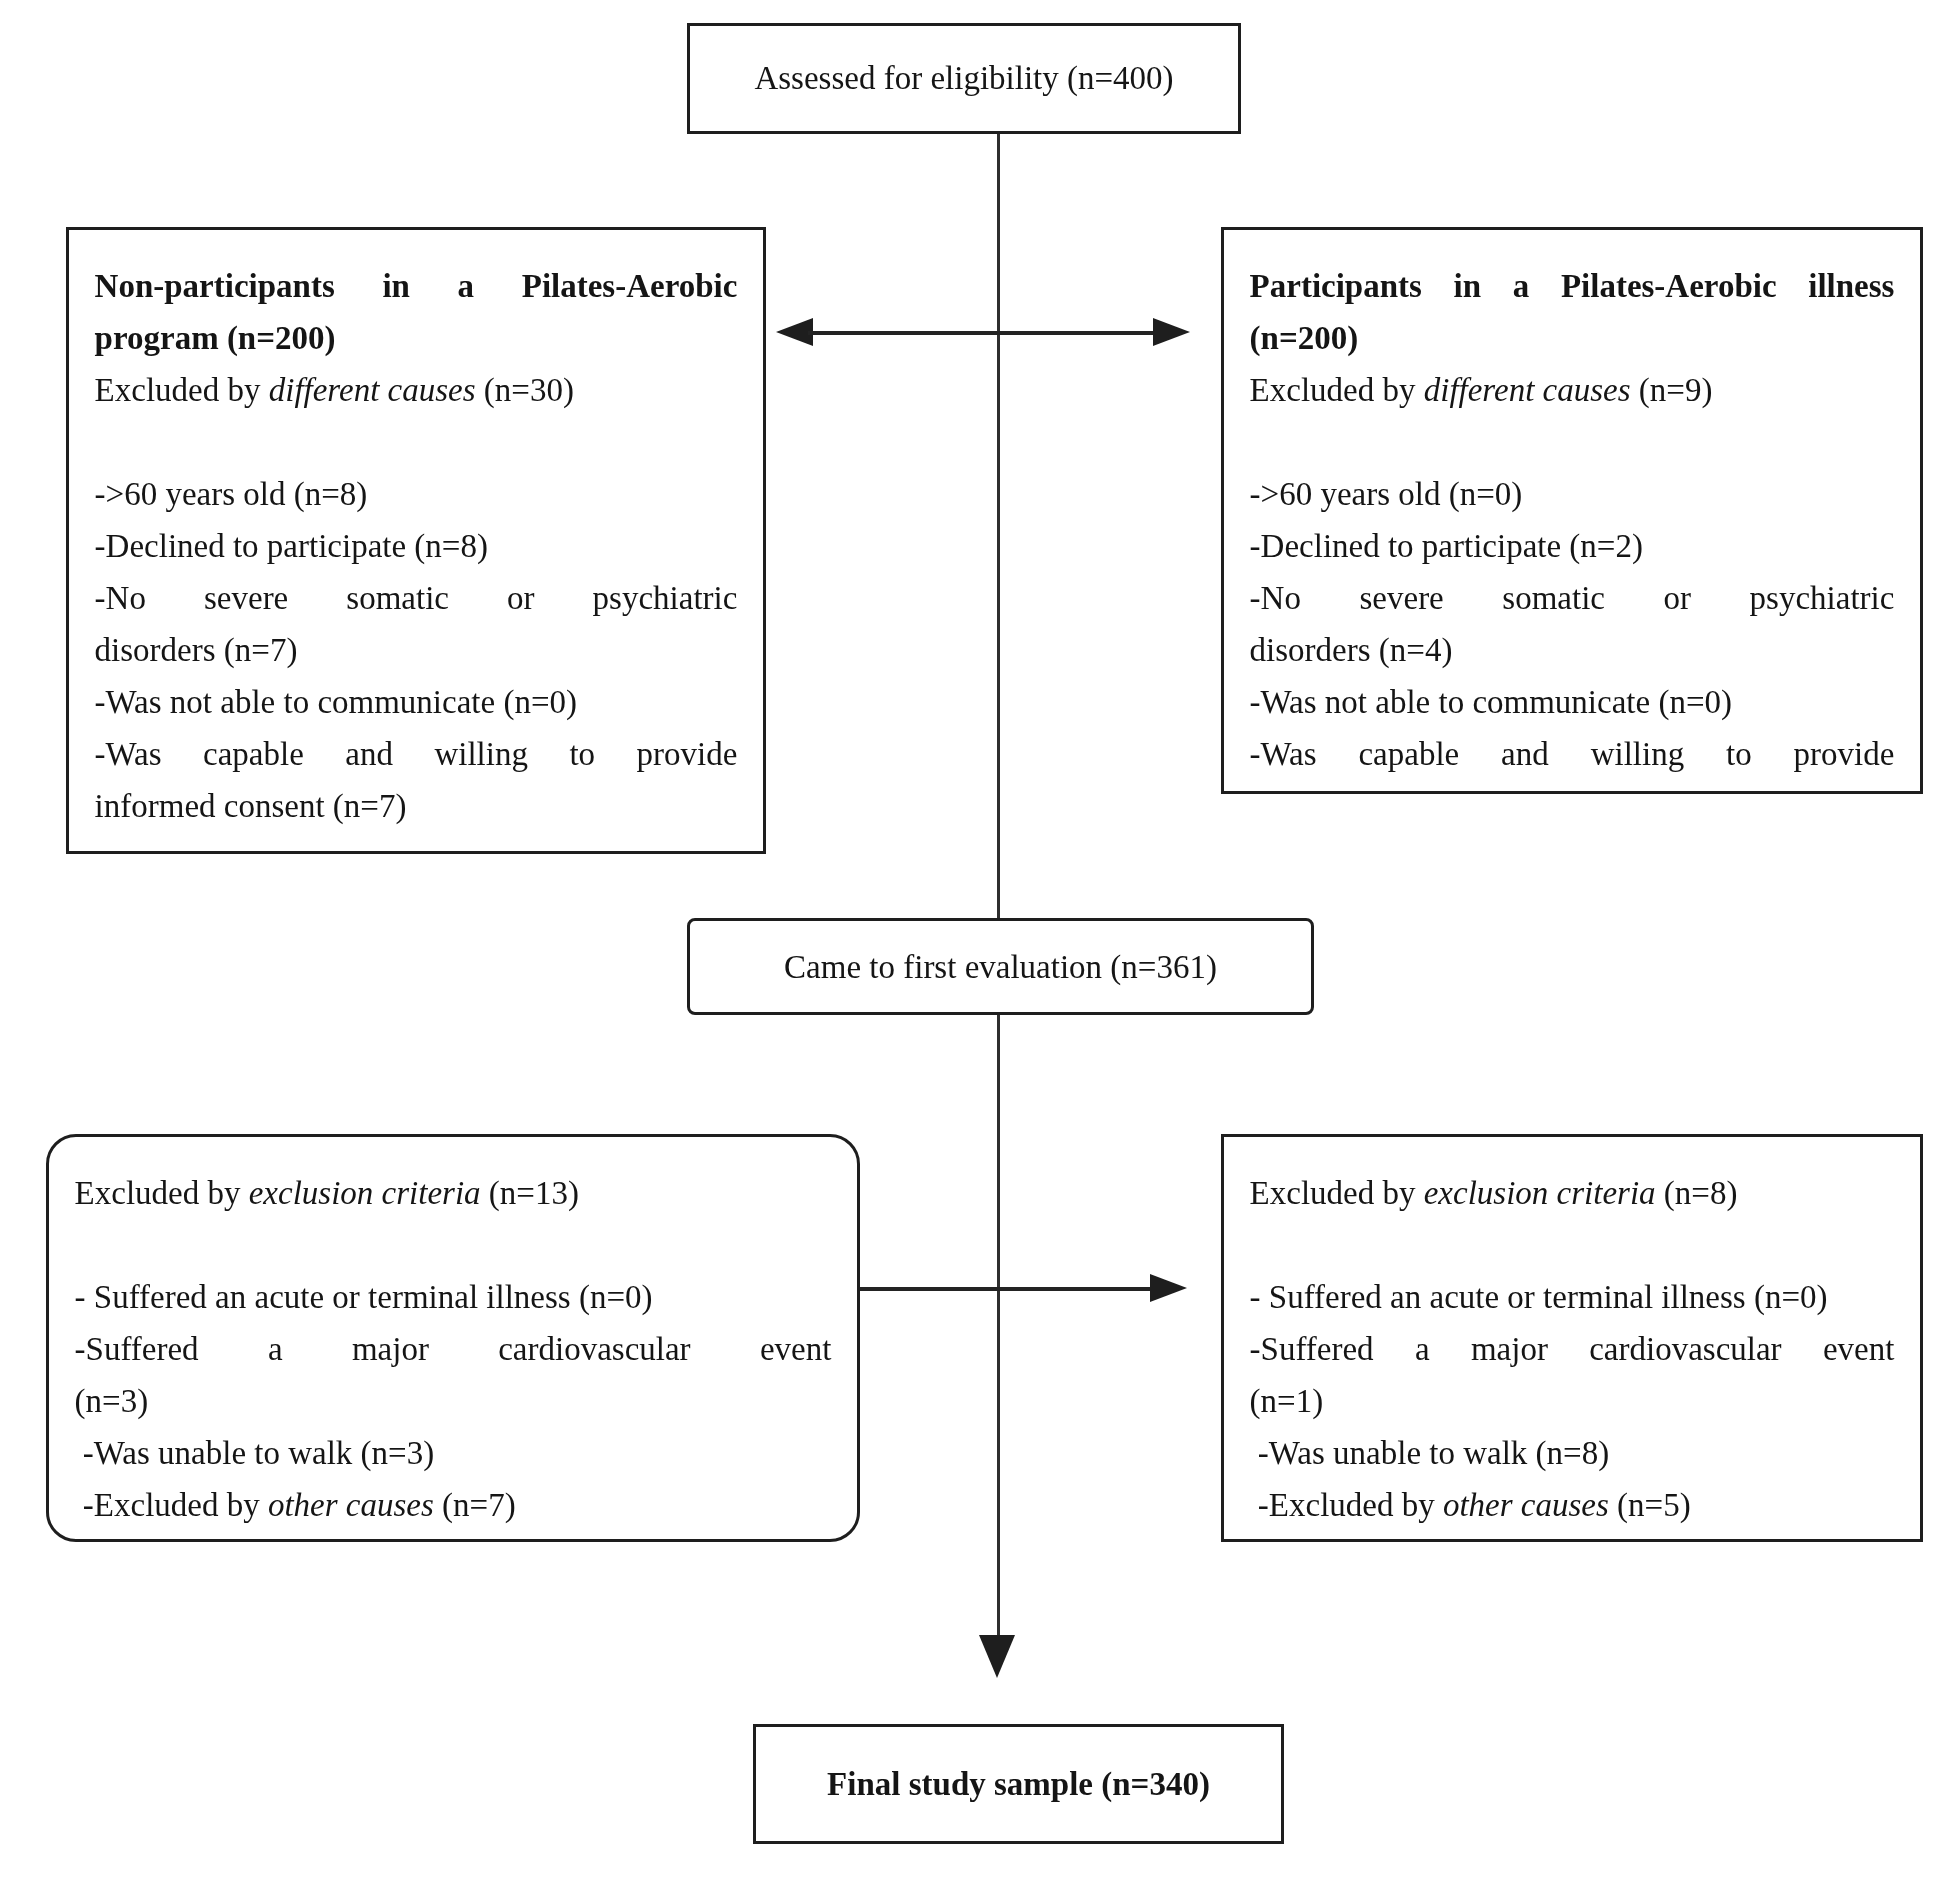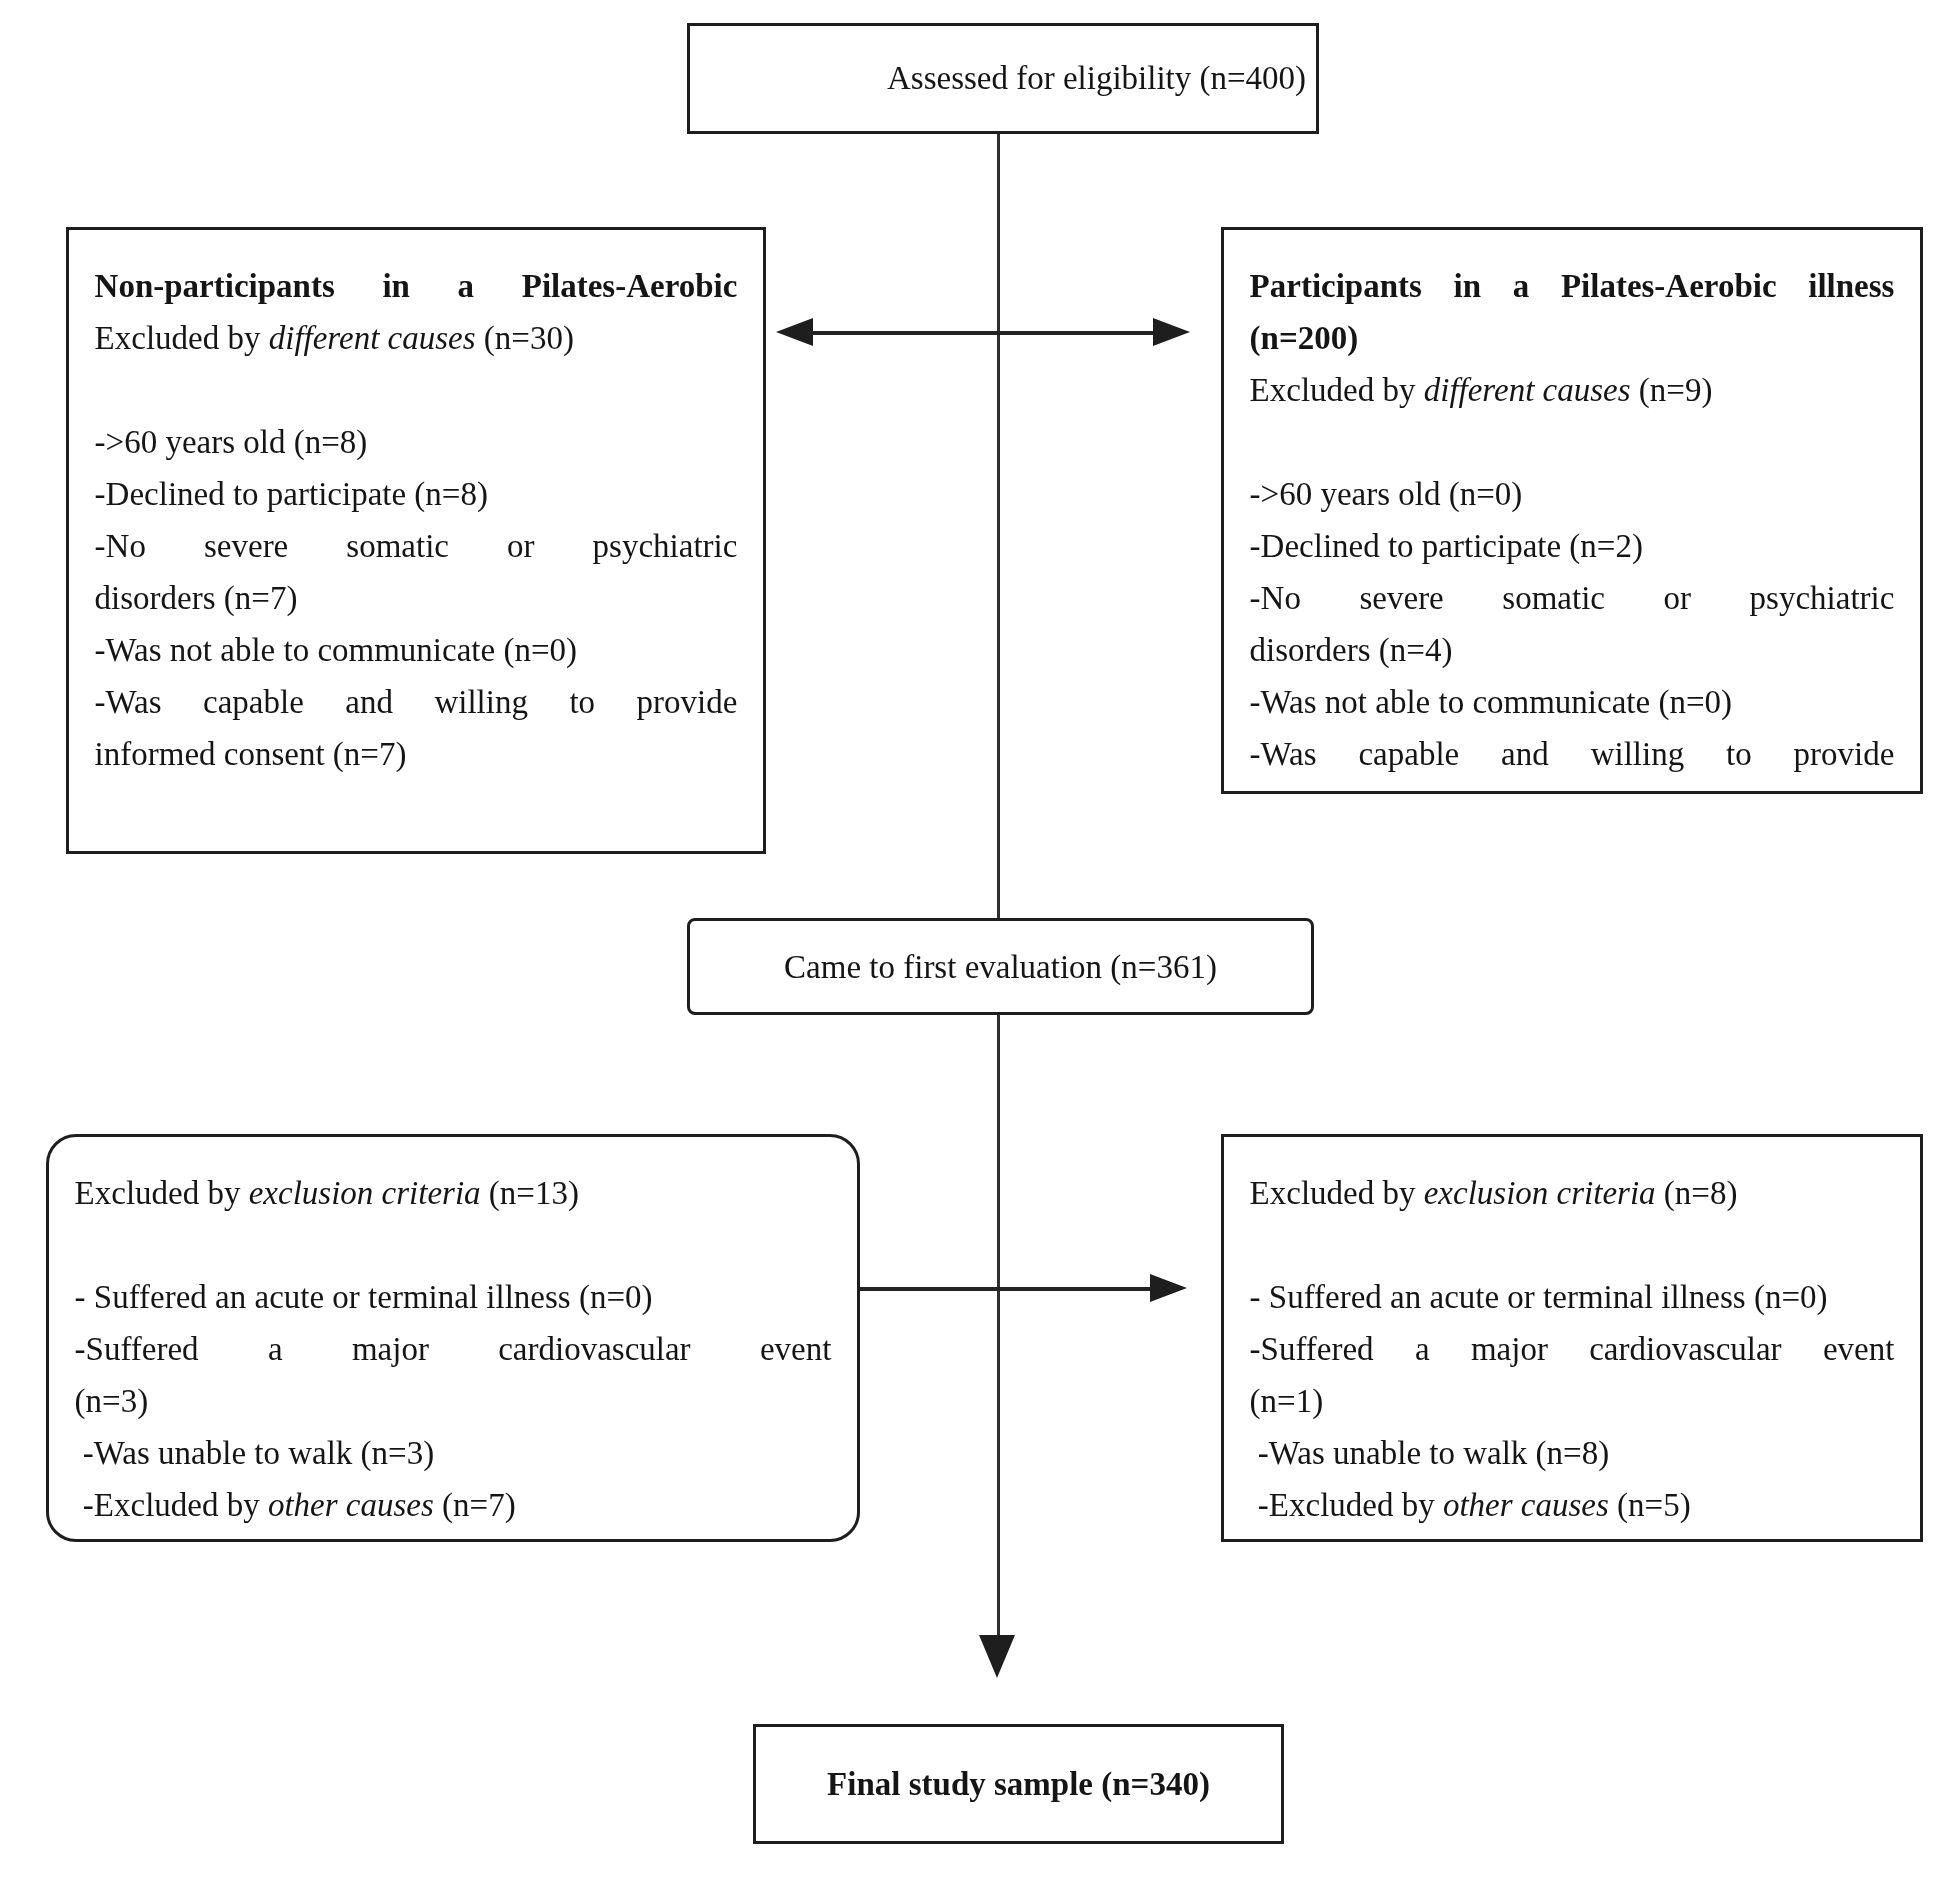--- a/index.html
+++ b/index.html
@@ -51,26 +51,27 @@
     <div class="shaft"></div>
     <div class="tri-right"></div>
   </div>
 
   <div class="harrow" style="left:781px;top:1274px;width:406px;">
     <div class="tri-left"></div>
     <div class="shaft"></div>
     <div class="tri-right"></div>
   </div>
 
-  <div class="box center" style="left:687px;top:22.7px;width:632px;height:111px;justify-content:flex-end;">
+  <div class="box center" style="left:687px;top:22.7px;width:554px;height:111px;">
     <div class="center-label">Assessed for eligibility (n=400)</div>
   </div>
 
   <div class="box flow" style="left:66px;top:227px;width:700px;height:627px;">
       <div class="line just bold"><span>Non-participants in a Pilates-Aerobic</span></div>
+      <div class="line bold"><span>program (n=200)</span></div>
       <div class="line"><span>Excluded by </span><span class="it">different causes</span><span> (n=30)</span></div>
       <div class="line">&nbsp;</div>
       <div class="line"><span>-&gt;60 years old (n=8)</span></div>
       <div class="line"><span>-Declined to participate (n=8)</span></div>
       <div class="line just"><span>-No severe somatic or psychiatric</span></div>
       <div class="line"><span>disorders (n=7)</span></div>
       <div class="line"><span>-Was not able to communicate (n=0)</span></div>
       <div class="line just"><span>-Was capable and willing to provide</span></div>
       <div class="line"><span>informed consent (n=7)</span></div>
     </div>

